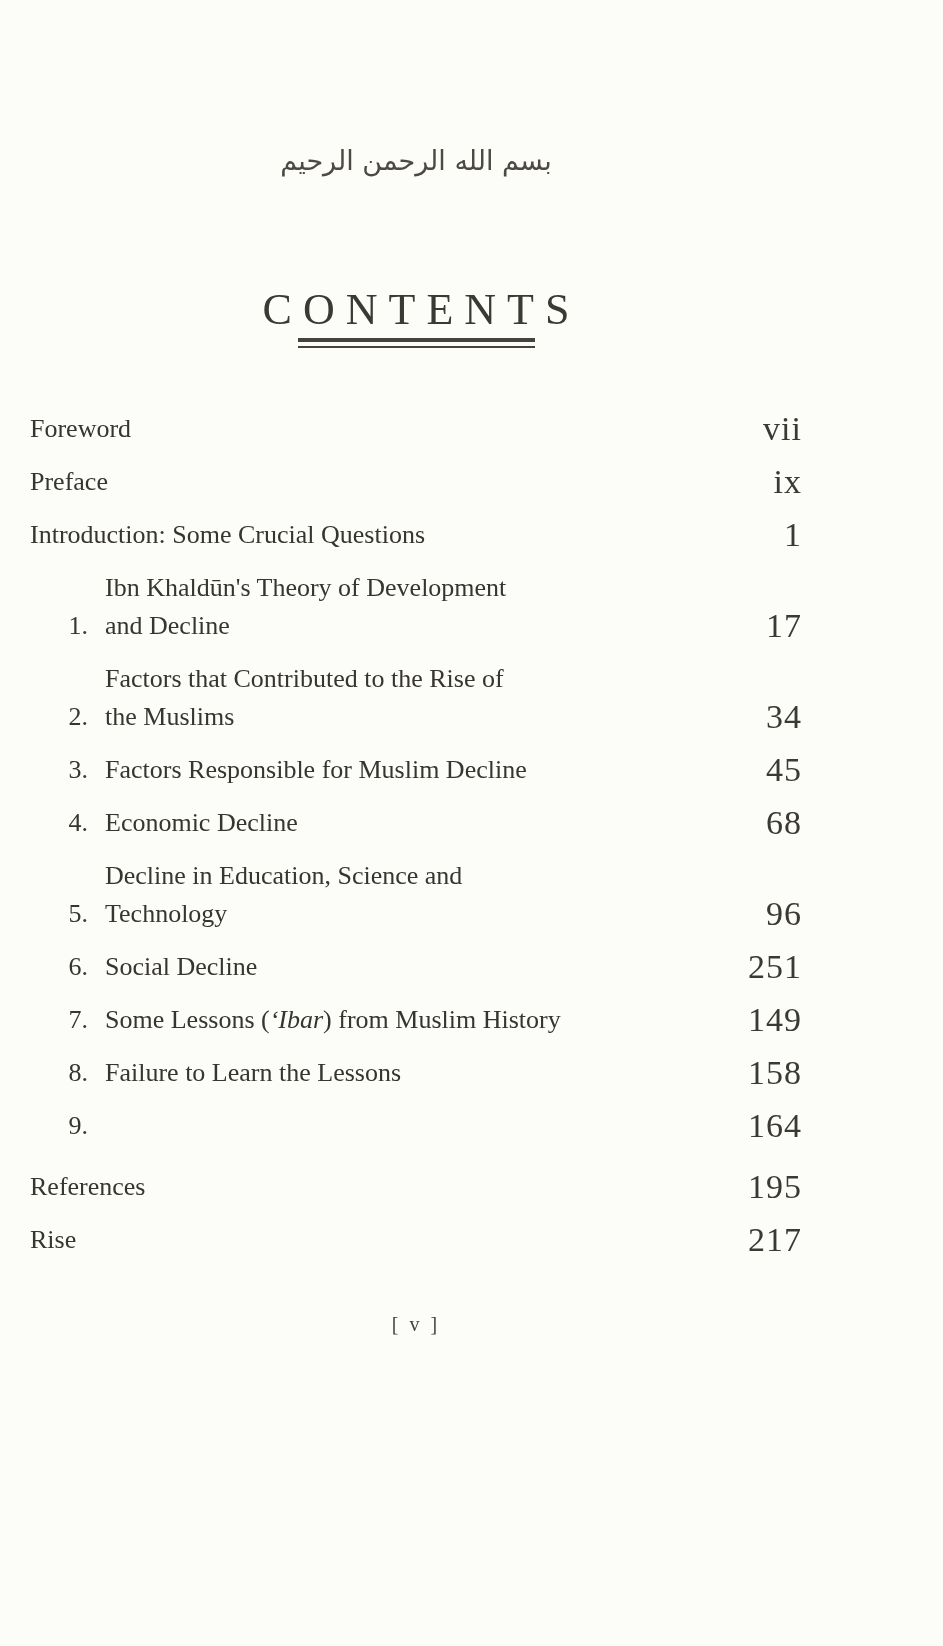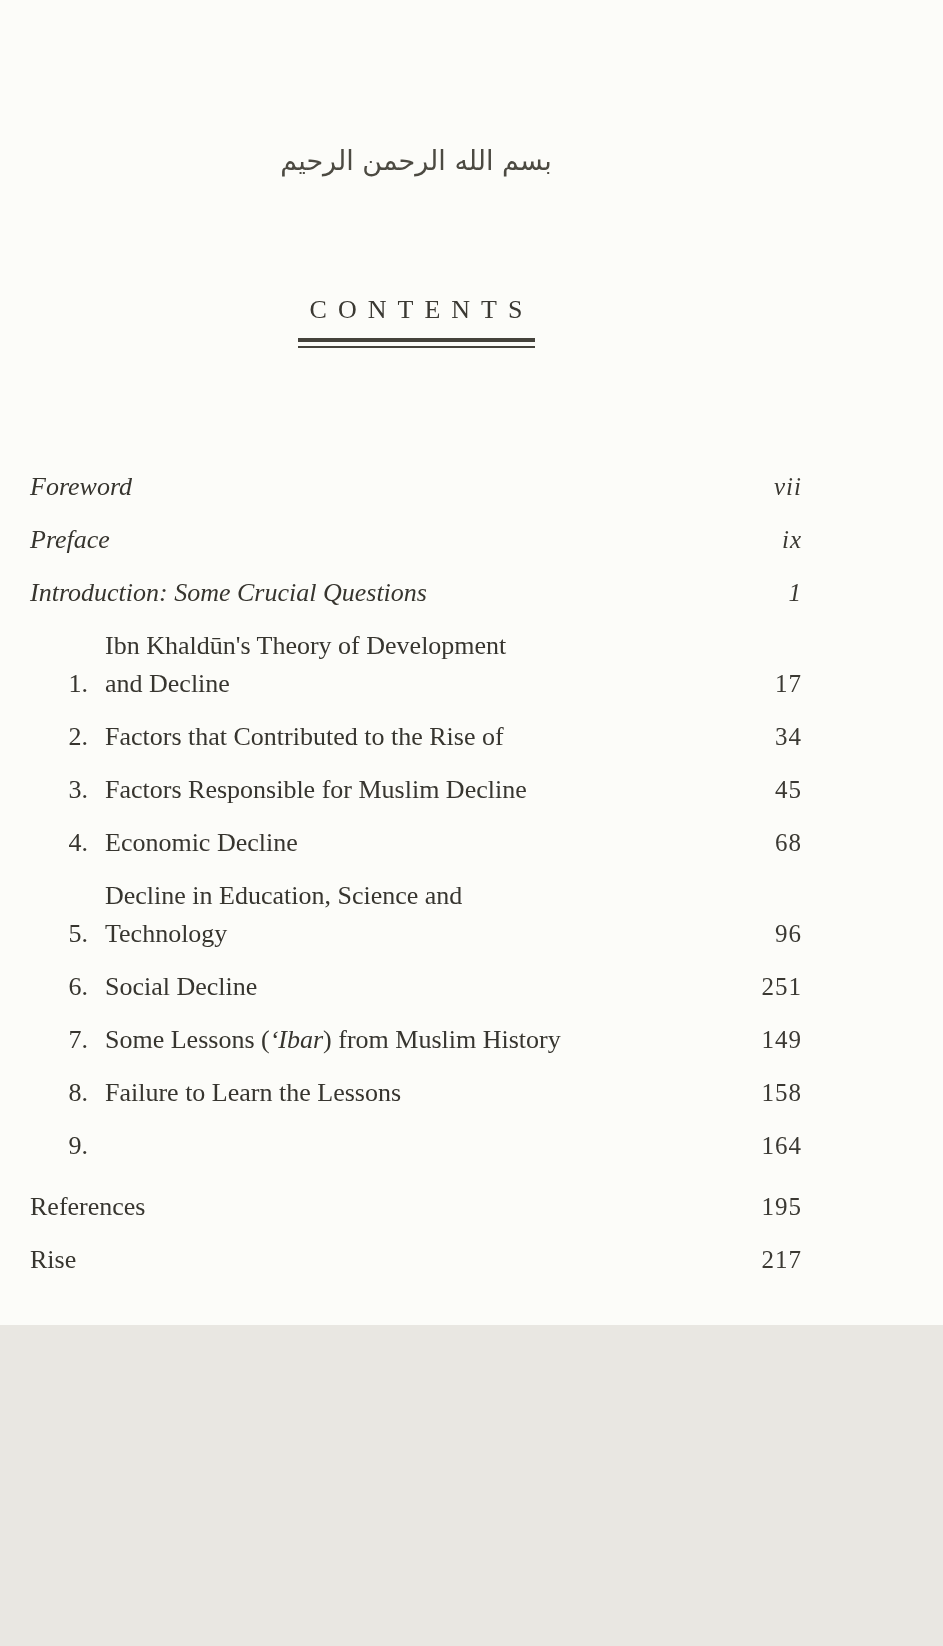--- a/index.html
+++ b/index.html
@@ -3,21 +3,21 @@
 <meta charset="utf-8">
 <style>
   html, body {
     margin: 0;
     padding: 0;
     background: #e9e7e2;
   }
   .page {
     position: relative;
     width: 943px;
-    height: 1325px;
+    height: 1646px;
     margin: 0 auto;
     background: #fcfcf9;
     font-family: "Liberation Serif", "DejaVu Serif", serif;
     color: #37352f;
     overflow: hidden;
   }
   .content {
     width: 772px;
     margin-left: 30px;
     padding-top: 135px;
@@ -28,50 +28,50 @@
     font-family: "DejaVu Sans", sans-serif;
     font-size: 27px;
     line-height: 52px;
     color: #4c4a42;
     margin-bottom: 100px;
   }
   .title-block {
     text-align: center;
   }
   .contents-title {
-    font-size: 26px;
+    font-size: 44px;
     line-height: 46px;
     letter-spacing: 11px;
     color: #3b3933;
     font-weight: normal;
     margin: 0;
     text-indent: 11px; 
   }
   .title-underline {
     width: 237px;
     height: 4px;
     margin: 5px auto 0 auto;
     border-top: 4px solid #45433c;
     border-bottom: 2px solid #45433c;
   }
-  .toc-section-top { margin-top: 120px; font-style: italic; }
+  .toc-section-top { margin-top: 62px; }
   .toc-chapters   { margin-top: 13px; }
   .toc-section-bottom { margin-top: 23px; }
 
   .row {
     display: flex;
     align-items: flex-end;
     font-size: 26px;
     line-height: 38px;
     margin-bottom: 15px;
   }
   .row .label { }
   .row .pg {
     margin-left: auto;
-    font-size: 25px;
+    font-size: 34px;
     letter-spacing: 1px;
     color: #3b3933;
     white-space: nowrap;
   }
   .chapter .num {
     width: 58px;
     text-align: right;
     margin-right: 17px;
     flex: 0 0 58px;
   }
@@ -122,20 +122,21 @@
           <div>Ibn Khaldūn's Theory of Development</div>
           <div>and Decline</div>
         </div>
         <span class="pg">17</span>
       </div>
 
       <div class="row chapter">
         <span class="num">2.</span>
         <div class="title">
           <div>Factors that Contributed to the Rise of</div>
+          <div>the Muslims</div>
         </div>
         <span class="pg">34</span>
       </div>
 
       <div class="row chapter">
         <span class="num">3.</span>
         <div class="title">
           <div>Factors Responsible for Muslim Decline</div>
         </div>
         <span class="pg">45</span>

